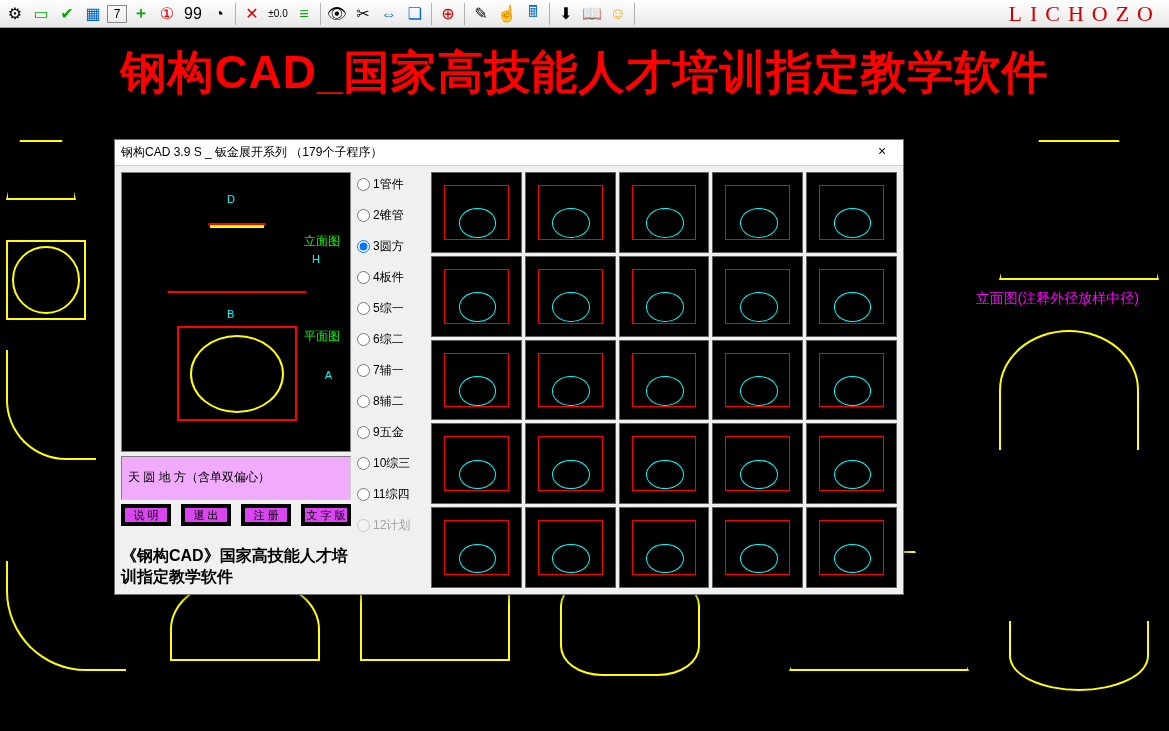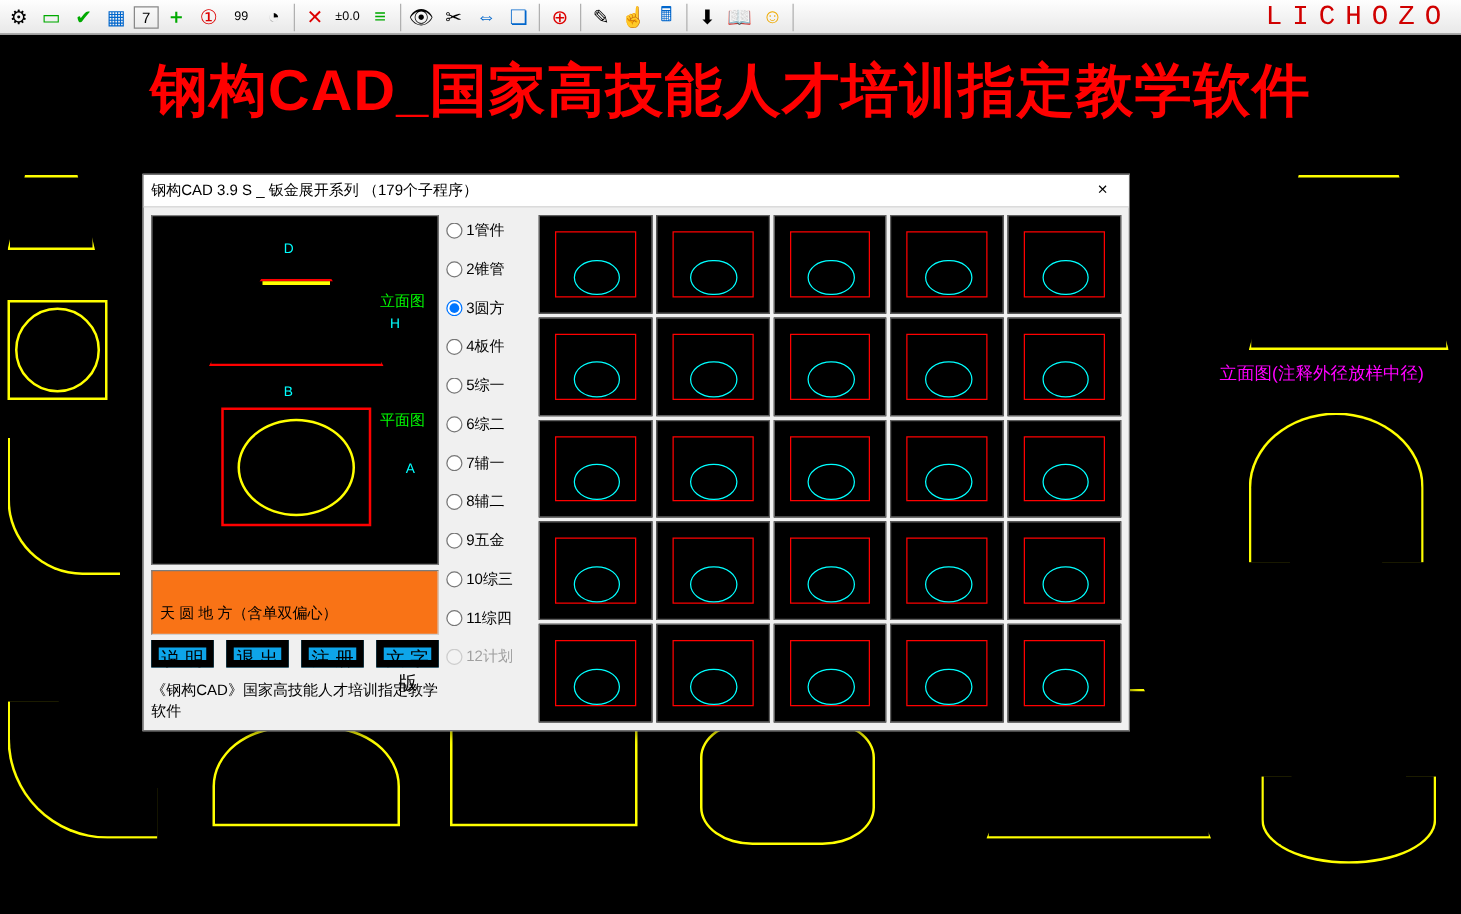--- a/index.html
+++ b/index.html
@@ -32,21 +32,21 @@
   font-size: 16px;
 }
 .tb-sep {
   width: 1px;
   height: 22px;
   background: #b0b0b0;
   margin: 0 3px;
 }
 .tb-logo {
   margin-left: auto;
-  font-family: Liberation Mono, monospace;
+  font-family: Liberation Serif, serif;
   font-size: 22px;
   letter-spacing: 8px;
   color: #d00000;
   padding-right: 6px;
 }
 
 
 .banner {
   color: #ff0000;
   font-size: 46px;
@@ -153,40 +153,41 @@
 .pv-circle {
   position: absolute;
   bottom: 38px; left: 68px;
   width: 94px; height: 78px;
   border: 2px solid #ffff00;
   border-radius: 50%;
 }
 .pv-dim { position:absolute; color:#00ffff; font-size:11px; }
 
 .preview-desc {
-  background: #f97316;
+  background: #f0abfc;
   border: 1px inset #d0d0d0;
-  padding: 25px 6px;
+  padding: 12px 6px;
   height: 44px;
 }
 .preview-btns {
   display: flex;
   gap: 10px;
 }
 .dlg-btn {
   flex: 1;
   height: 22px;
-  background: #0ea5e9;
-  border: 6px solid #000000;
-  cursor: pointer;
-  font-size: 15px;
+  background: #d946ef;
+  border: 4px solid #000000;
+  cursor: pointer;
+  font-size: 11px;
 }
 .preview-footer-line {
-  font-size: 12px;
-  margin-top: 6px;
+  font-size: 16px;
+  margin-top: 16px;
+  font-weight: bold;
 }
 
 
 .radio-col {
   width: 68px;
   display: flex;
   flex-direction: column;
   gap: 14px;
   padding-top: 4px;
 }
@@ -234,21 +235,21 @@
 <body>
 
 <div class="toolbar">
   <div class="tb-btn">⚙</div>
   <div class="tb-btn" style="color:#0a0">▭</div>
   <div class="tb-btn" style="color:#0a0">✔</div>
   <div class="tb-btn" style="color:#06c">▦</div>
   <div class="tb-btn" style="font-size:12px;border:1px solid #888;width:20px;height:18px">7</div>
   <div class="tb-btn" style="color:#0a0;font-weight:bold">＋</div>
   <div class="tb-btn" style="color:#d00">①</div>
-  <div class="tb-btn" style="font-size:10px">99</div>
+  <div class="tb-btn" style="font-size:16px">99</div>
   <div class="tb-btn">◔</div>
   <div class="tb-sep"></div>
   <div class="tb-btn" style="color:#d00">✕</div>
   <div class="tb-btn" style="font-size:10px">±0.0</div>
   <div class="tb-btn" style="color:#0a0">≡</div>
   <div class="tb-sep"></div>
   <div class="tb-btn">👁</div>
   <div class="tb-btn">✂</div>
   <div class="tb-btn" style="color:#06c">⇔</div>
   <div class="tb-btn" style="color:#06c">❏</div>

